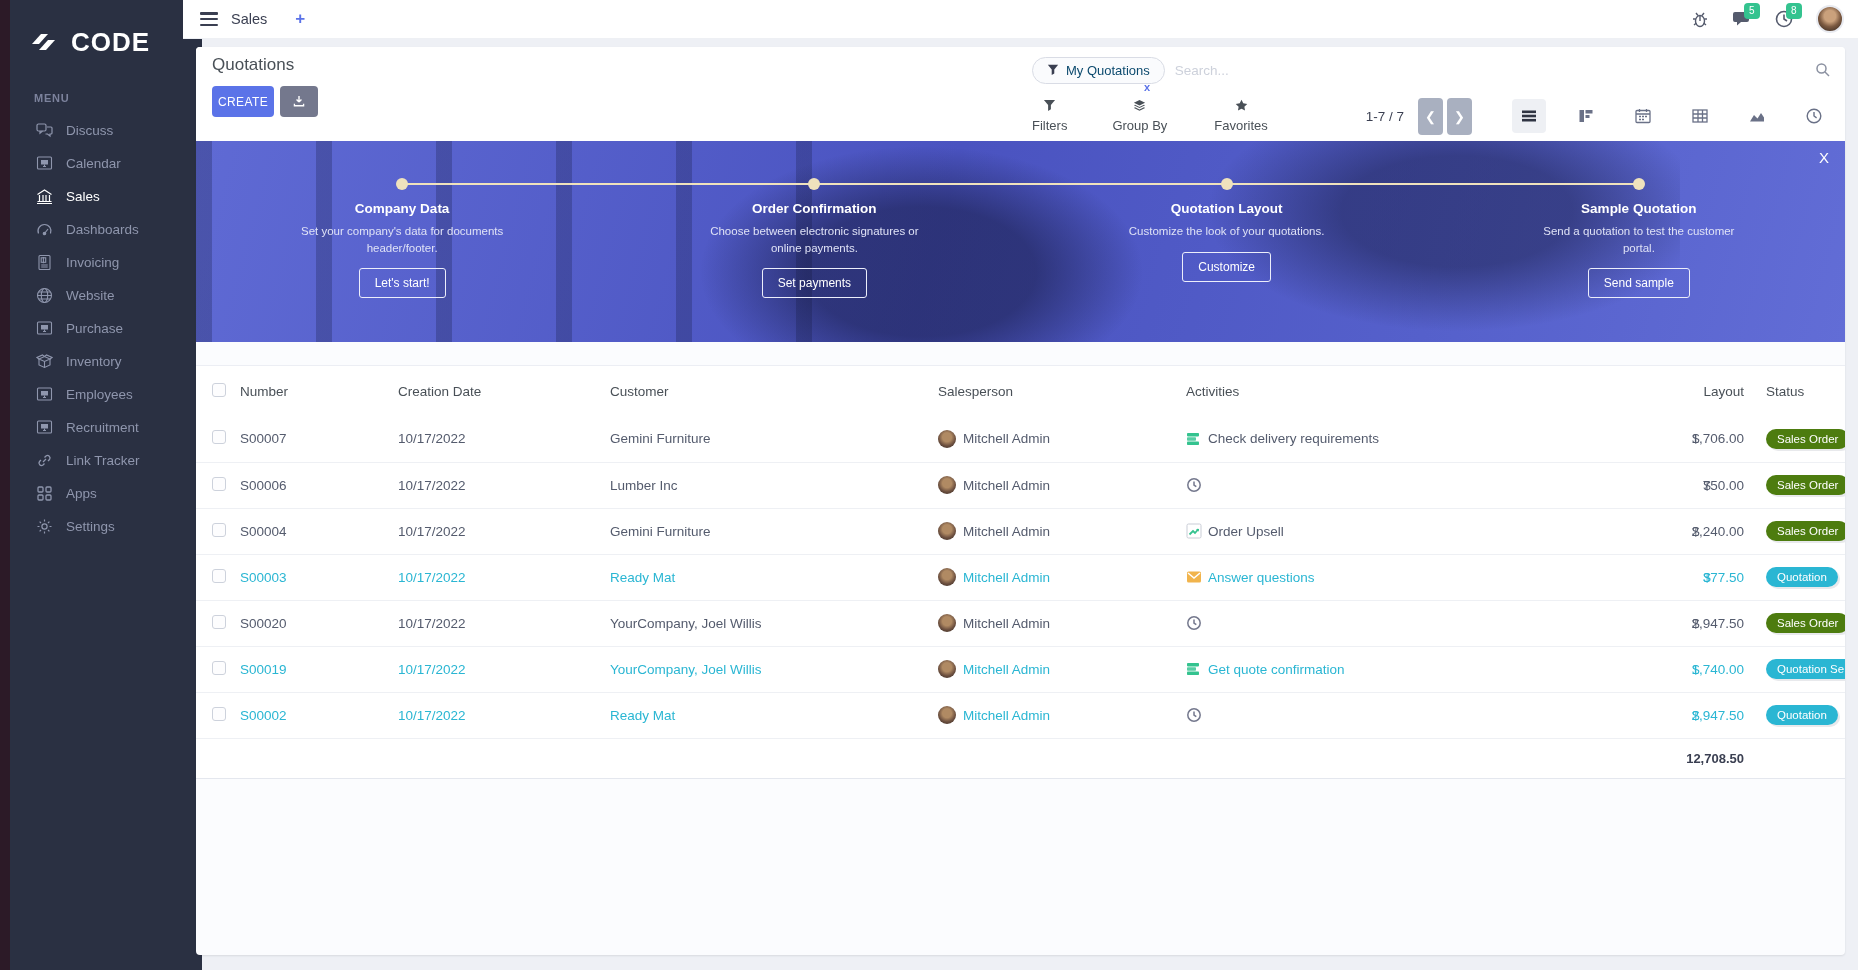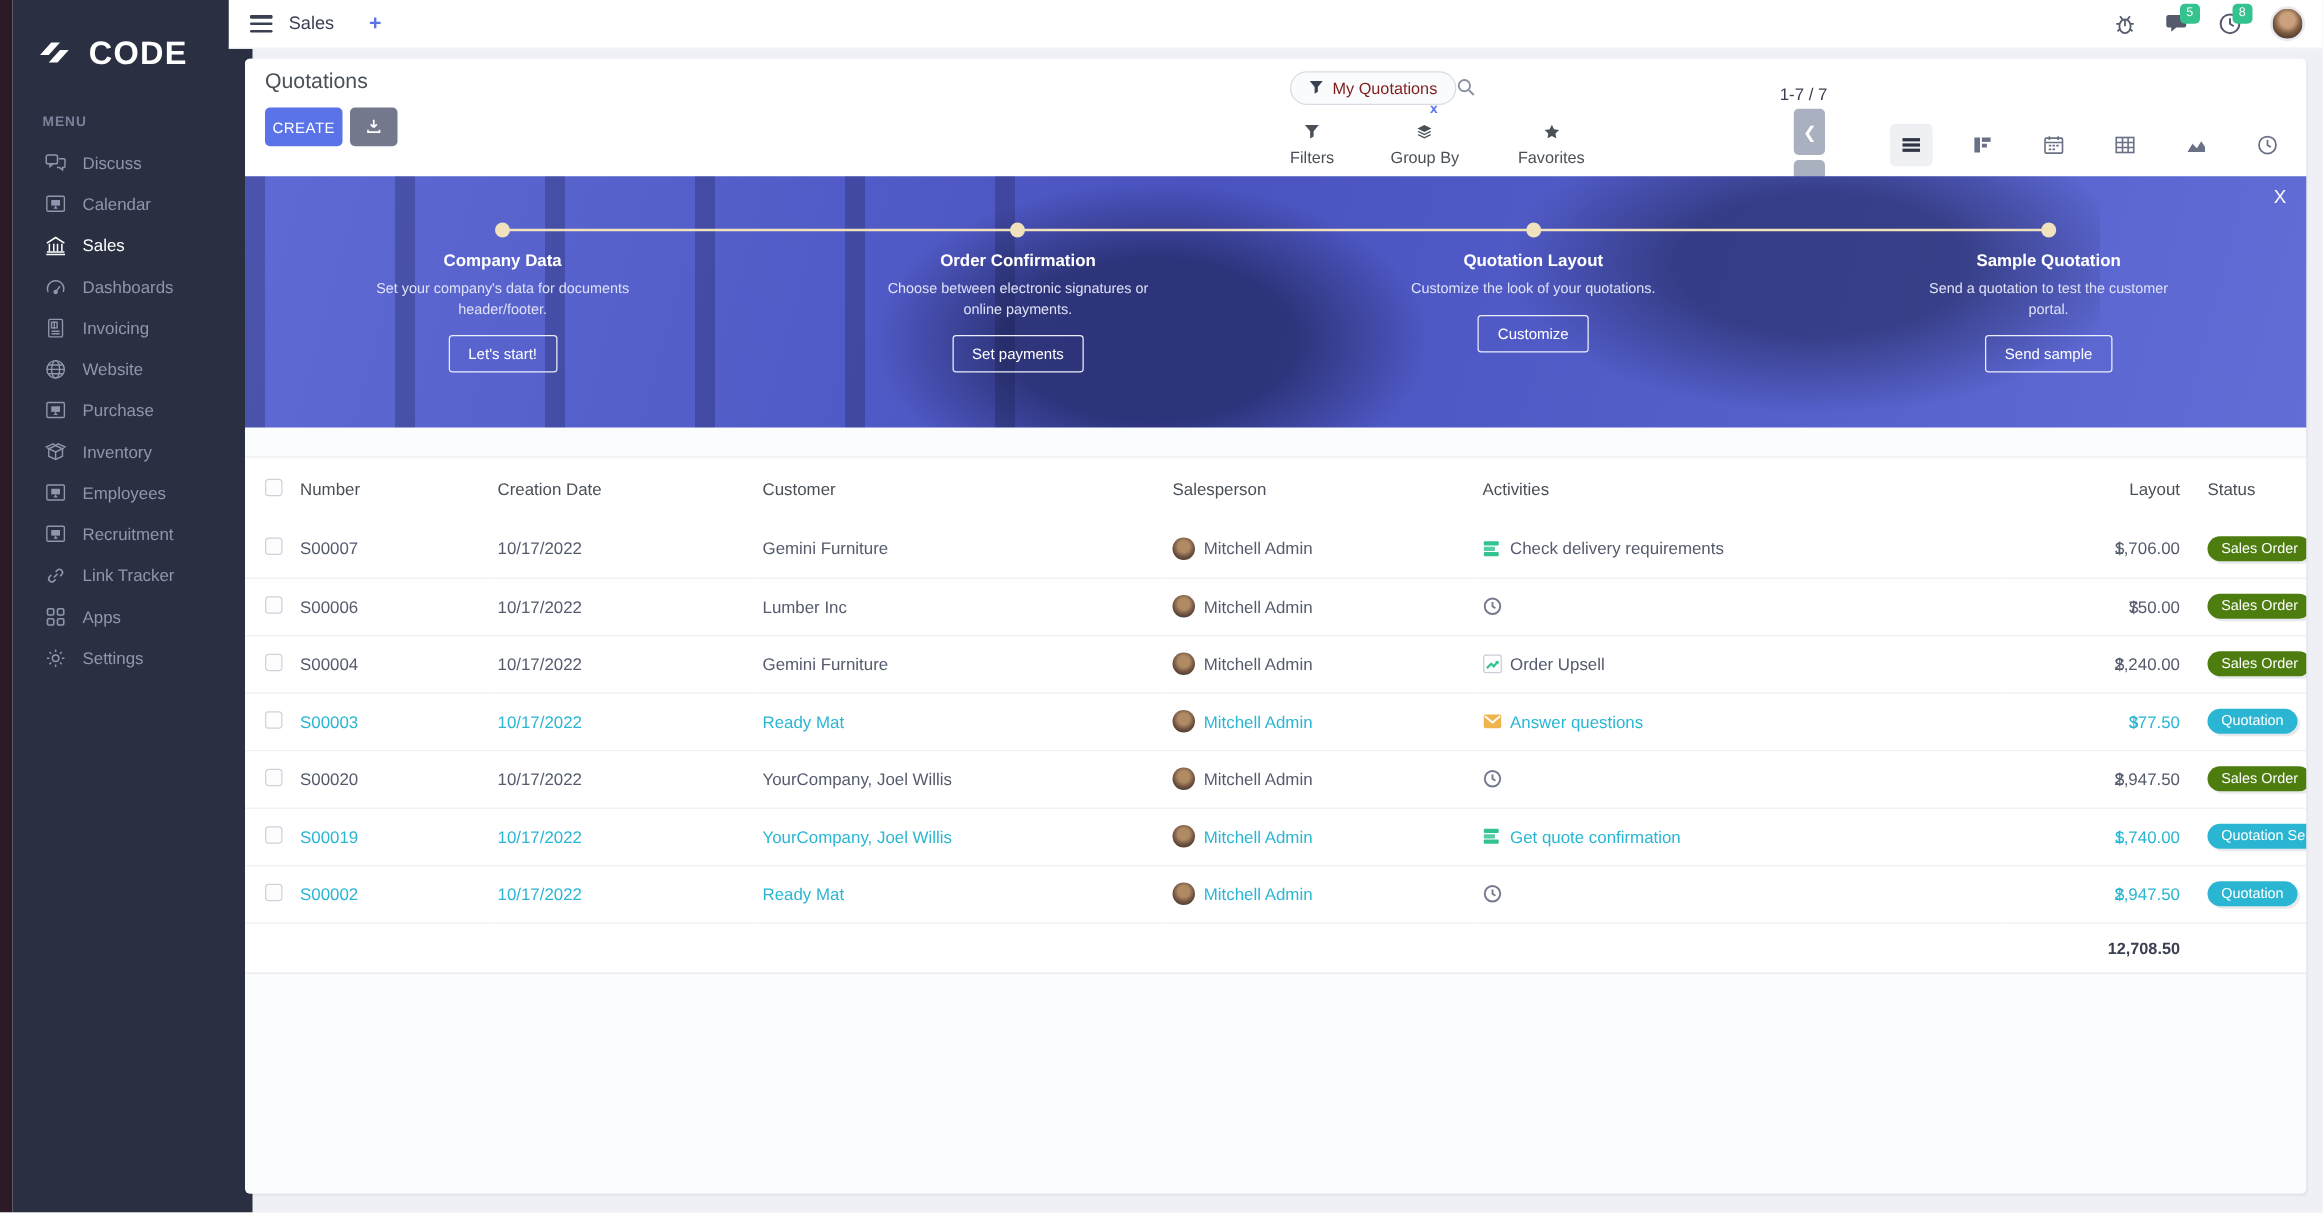--- a/index.html
+++ b/index.html
@@ -31,29 +31,29 @@
 
   
   .panel { position:absolute; left:196px; top:47px; width:1649px; height:908px; background:#fbfcfe; border-radius:4px; box-shadow:0 1px 2px rgba(56,65,74,.12); }
 
   
   .control { position:relative; height:94px; background:#fff; border-radius:4px 4px 0 0; }
   .cp-title { position:absolute; left:16px; top:8px; font-size:17px; color:#495057; }
   .btn-create { position:absolute; left:16px; top:39px; width:62px; height:31px; background:#5b73e8; color:#fff; border:none; border-radius:4px; font-size:12px; letter-spacing:.4px; cursor:pointer; font-family:inherit; }
   .btn-export { position:absolute; left:84px; top:39px; width:38px; height:31px; background:#74788d; border:none; border-radius:4px; cursor:pointer; color:#fff; display:flex; align-items:center; justify-content:center; }
   .search-zone { position:absolute; left:836px; top:6px; right:14px; height:34px; display:flex; align-items:center; }
-  .facet-chip { display:flex; align-items:center; gap:7px; border:1px solid #d9dce5; background:#fafbfd; border-radius:15px; padding:5px 14px; font-size:13px; color:#7f1d1d; cursor:pointer; position:relative; }
+  .facet-chip { display:flex; align-items:center; gap:7px; border:1px solid #d9dce5; background:#fafbfd; border-radius:15px; padding:5px 14px; font-size:13px; color:#0c4a6e; cursor:pointer; position:relative; }
   .facet-x { position:absolute; left:948px; top:34px; color:#5b73e8; font-size:11px; font-weight:bold; cursor:pointer; }
   .search-input { flex:1; border:none; outline:none; font-size:13.5px; color:#495057; margin-left:10px; background:transparent; font-family:inherit; }
   .search-input::placeholder { color:#cdd1db; }
   .cp-row2 { position:absolute; left:836px; top:52px; right:14px; height:34px; display:flex; align-items:center; color:#495057; font-size:13px; }
   .cp-link { display:flex; align-items:center; gap:6px; cursor:pointer;flex-direction:column; }
   .cp-link svg { width:13px; height:13px; }
   .gap1 { margin-left:45px; } .gap2 { margin-left:47px; }
-  .pager { margin-left:auto; display:flex; align-items:center; gap:4px;flex-direction:column; }
+  .pager { margin-left:auto; display:flex; align-items:center; gap:4px; }
   .pager-count { font-size:13.5px; color:#3a3f51; margin-right:10px; }
   .pg-btn { width:25px; height:37px; border:none; border-radius:4px; background:#a9b0c0; color:#fff; font-size:13px; cursor:pointer; display:flex; align-items:center; justify-content:center; }
   .views { display:flex; align-items:center; gap:23px; margin-left:40px; }
   .view-btn { width:34px; height:34px; display:flex; align-items:center; justify-content:center; border-radius:4px; cursor:pointer; color:#6a7187; }
   .view-btn.active { background:#eef0f4; color:#2f3442; }
   .view-btn svg { width:18px; height:18px; }
 
   
   .banner { position:relative; height:201px; overflow:hidden;
     background:linear-gradient(105deg,#5f6ad4 0%,#4a53c0 45%,#5560cb 75%,#626dd6 100%); }
@@ -285,20 +285,21 @@
       </svg>
     </button>
 
     <div class="search-zone">
       <span class="facet-chip">
         <svg viewBox="0 0 14 14" width="12" height="12" fill="#3a3f51">
             <path d="M1 1h12L8.5 6.5V11l-3 1.8V6.5z"></path>
           </svg>
         <span>My Quotations</span>
       </span>
+      <input class="search-input" placeholder="Search..." style="">
       <svg viewBox="0 0 16 16" width="16" height="16" fill="none" stroke="#8a90a0" stroke-width="1.5">
           <circle cx="6.5" cy="6.5" r="4.5"></circle>
           <path d="M10 10l4 4"></path>
         </svg>
     </div>
     <span class="facet-x">x</span>
 
     <div class="cp-row2">
       <span class="cp-link">
         <svg viewBox="0 0 14 14" fill="#495057">

